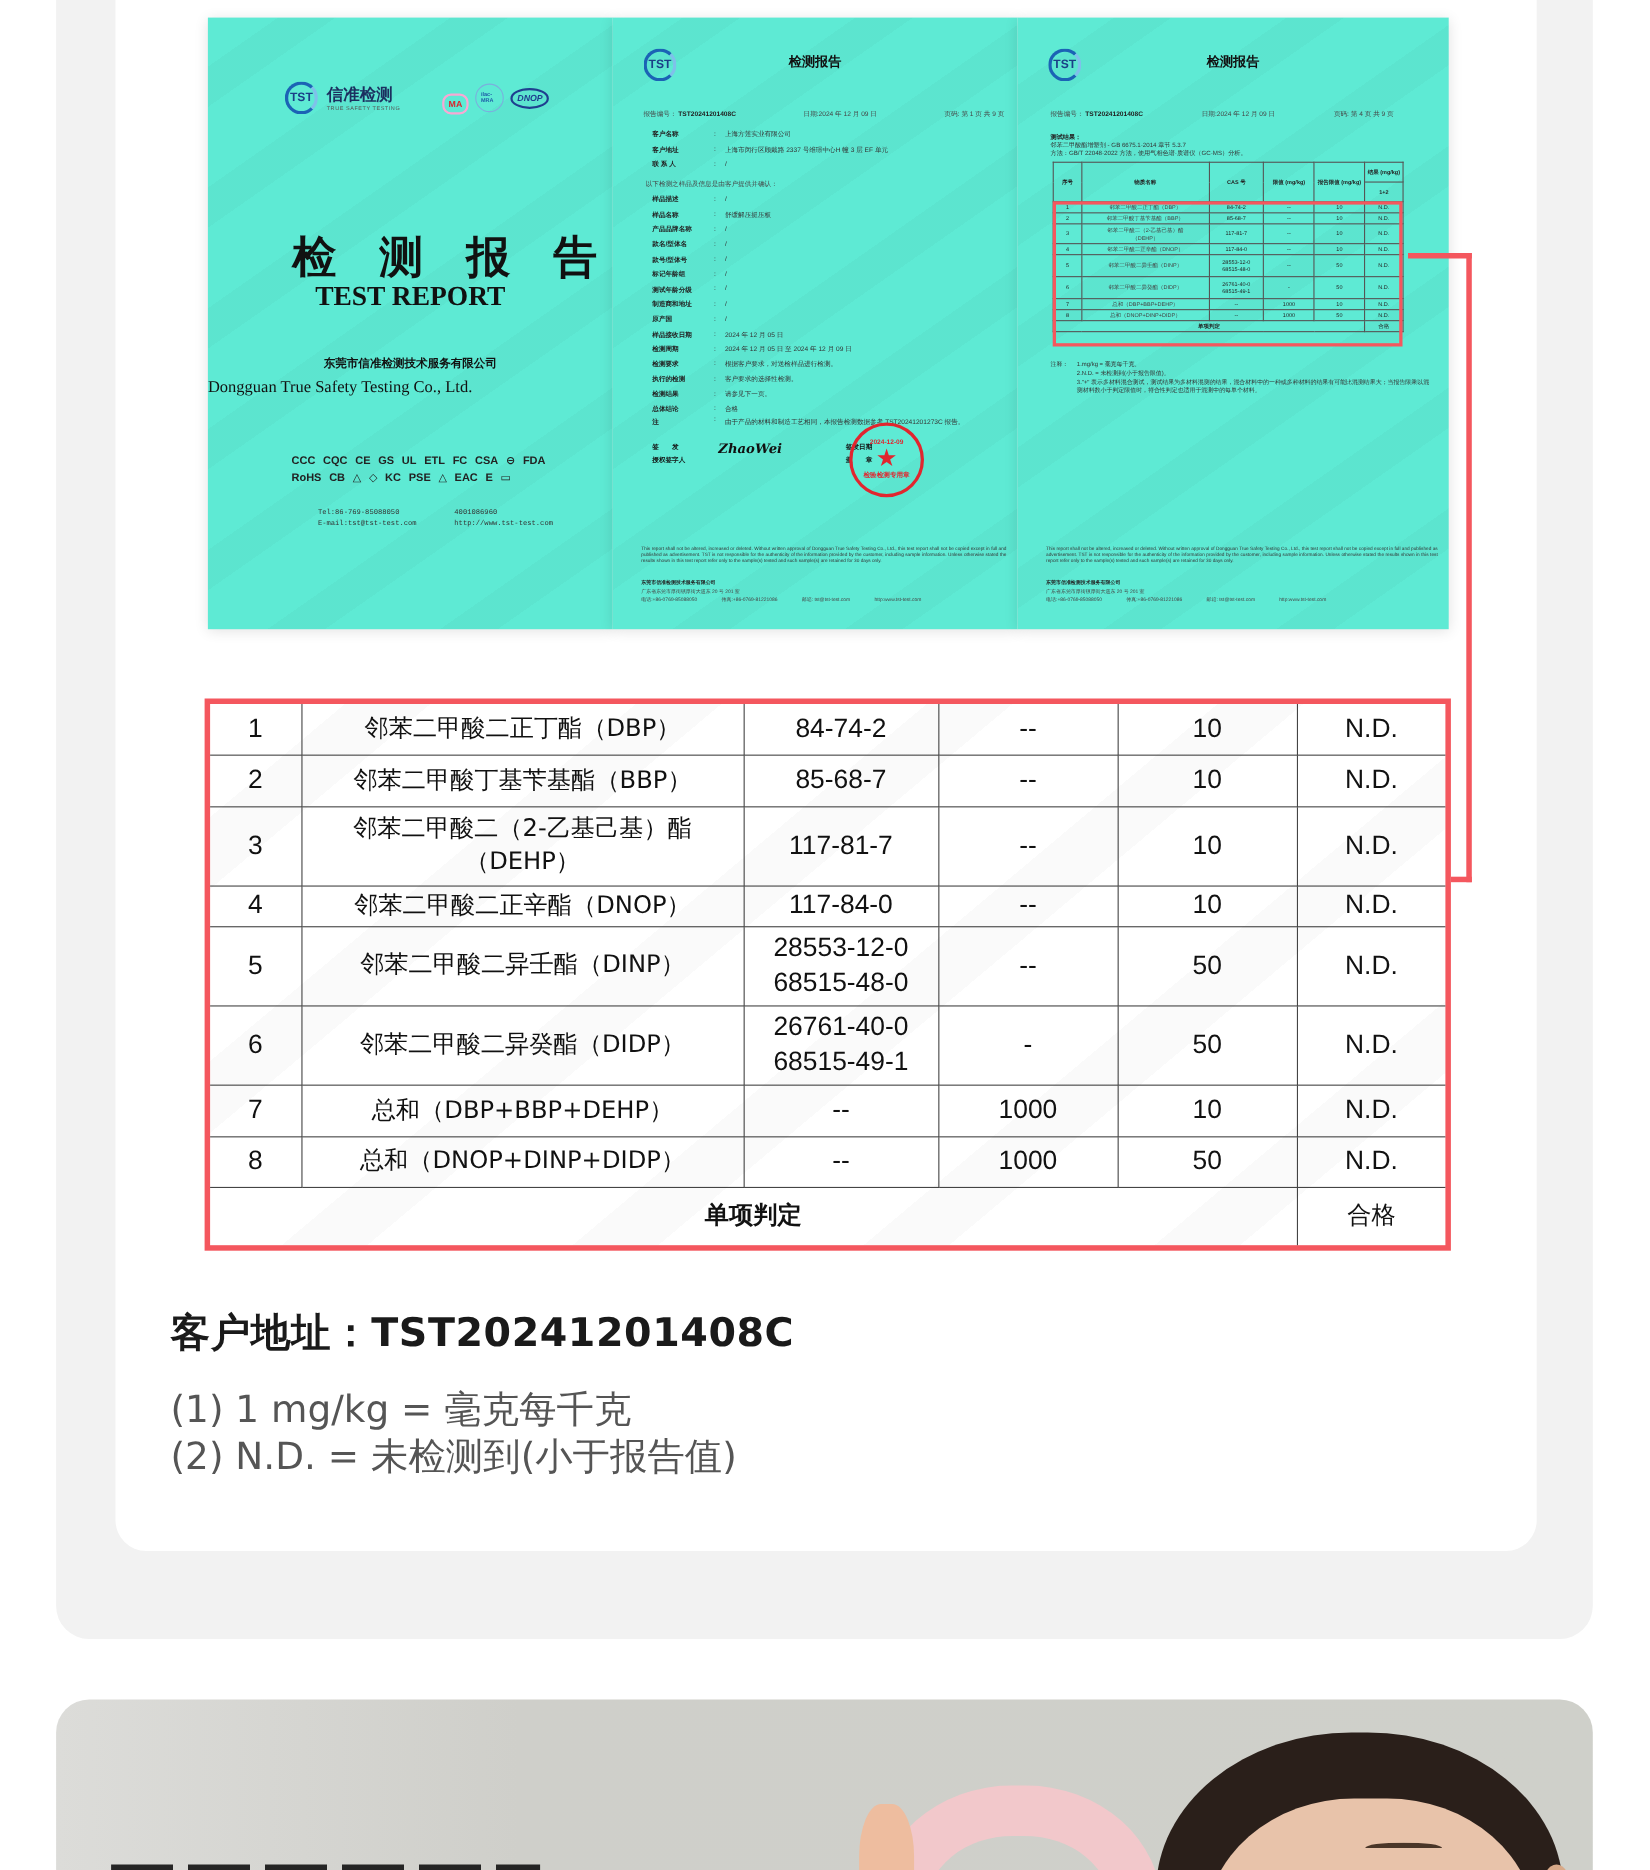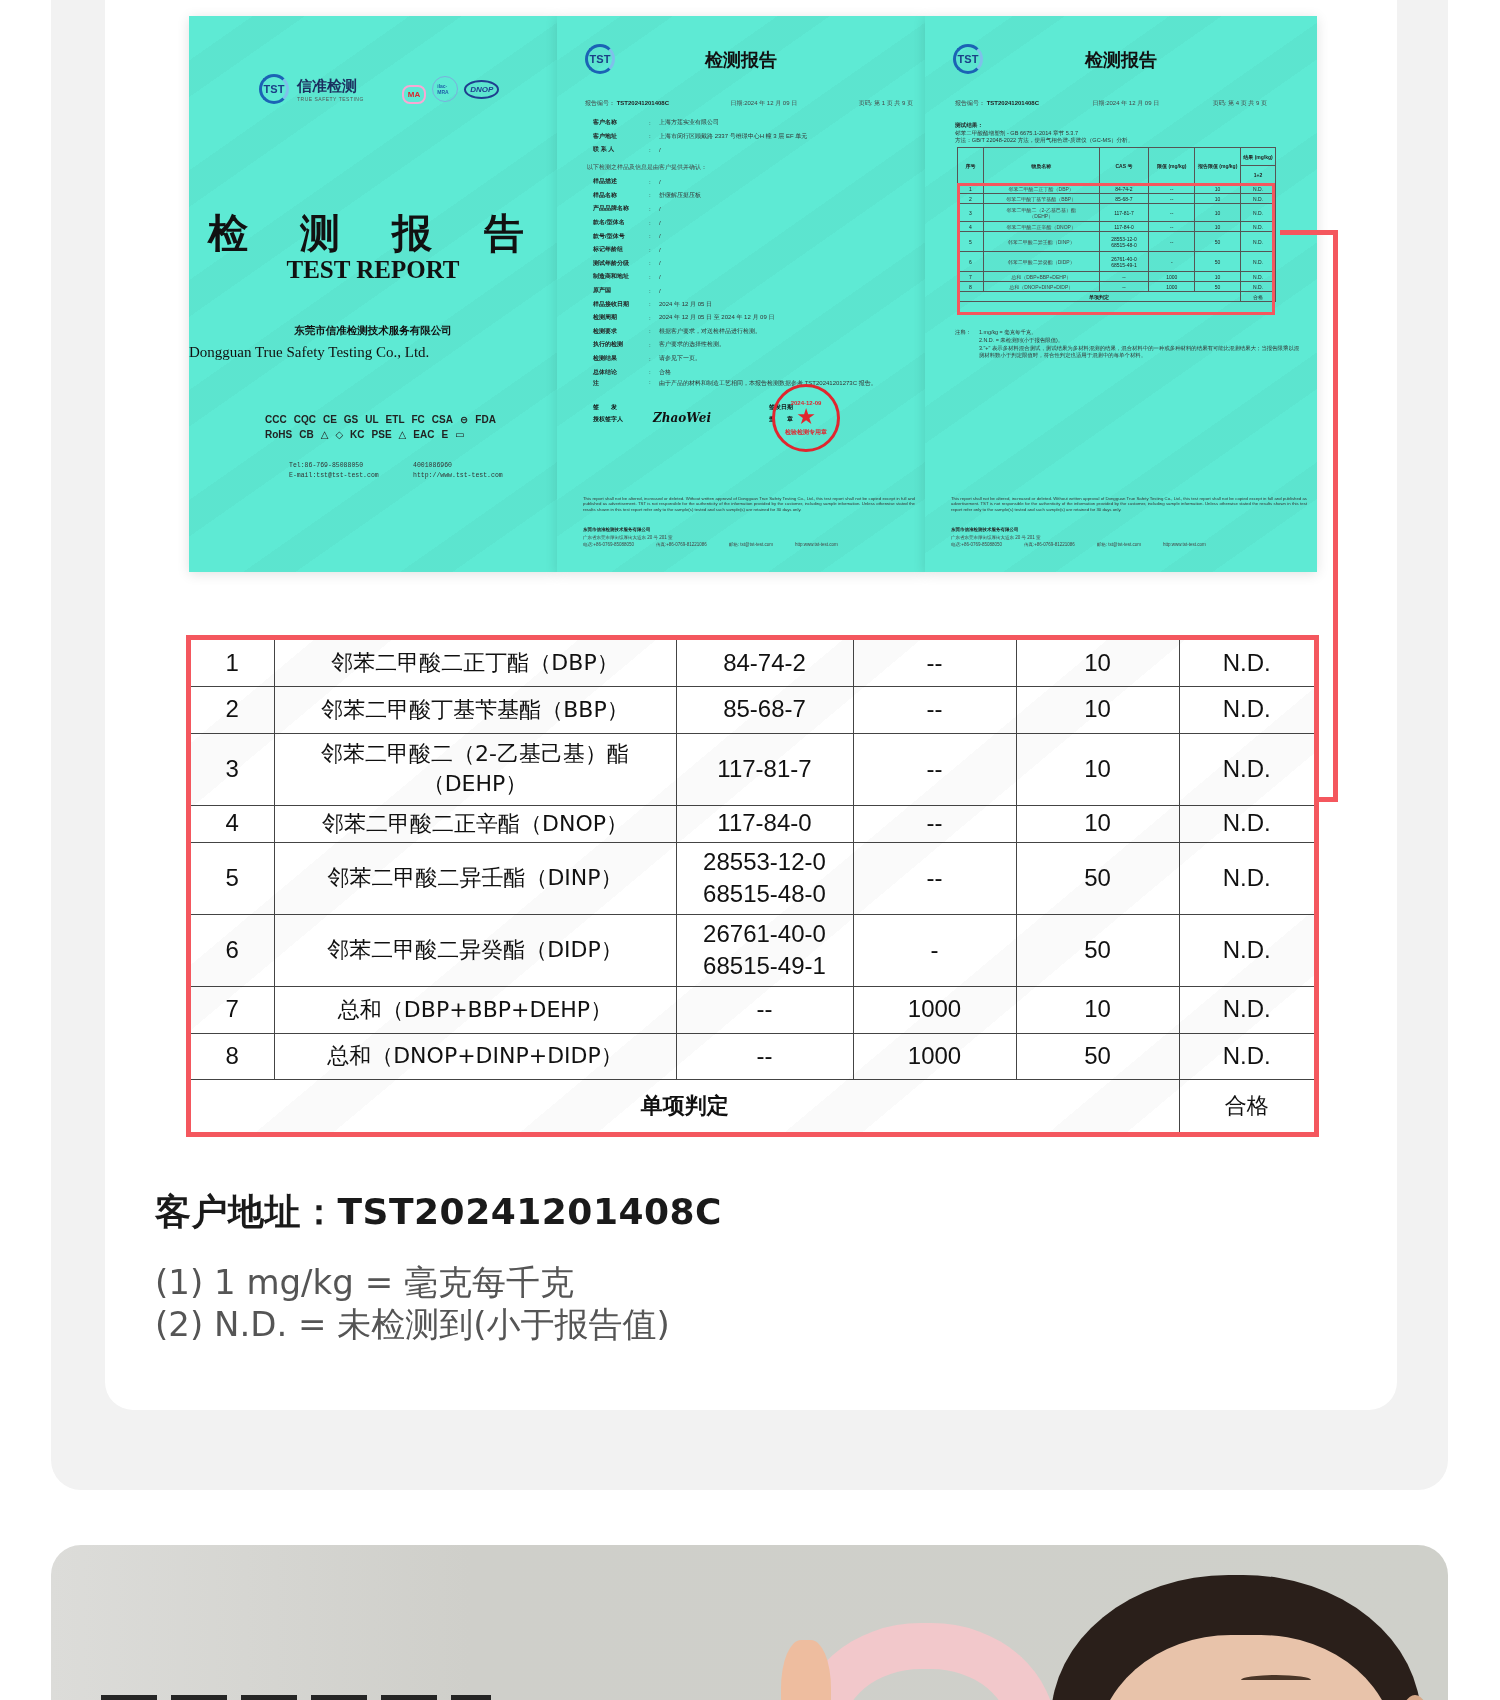--- a/index.html
+++ b/index.html
@@ -21,39 +21,39 @@
   
   .cover-top { position: absolute; top: 58px; left: 70px; right: 20px; display: flex; align-items: center; gap: 8px; }
   .cover-brand { display: flex; flex-direction: column; }
   .cover-brand .cn { font-family: "DejaVu Serif", serif; font-weight: bold; font-size: 15px; color: #1b2f5f; }
   .cover-brand .en { font-size: 5px; color: #555; letter-spacing: .5px; }
   .cert-logos { display: flex; gap: 6px; align-items: center; margin-left: 30px; }
   .cert { font-size: 8px; font-weight: bold; padding: 3px 4px; border-radius: 8px; }
   .cert.ma { color: #d8262e; border: 2px solid #f9a8d4; margin-top: 10px; }
   .cert.ilac { color: #1f5fa8; border: 1px solid #7ab0dd; border-radius: 50%; width: 26px; height: 26px; display: flex; align-items: center; justify-content: center; font-size: 5px; }
   .cert.cnas { color: #1f3f8f; border: 2px solid #1f3f8f; border-radius: 50%; font-style: italic; }
-  .cover-title-cn { position: absolute; top: 190px; width: 100%; text-align: center; font-family: Liberation Mono, monospace; font-weight: bold; font-size: 40px; letter-spacing: 14px; }
+  .cover-title-cn { position: absolute; top: 190px; width: 100%; text-align: right; font-family: Liberation Sans, sans-serif; font-weight: bold; font-size: 40px; letter-spacing: 14px; }
   .cover-title-en { position: absolute; top: 240px; width: 100%; text-align: center; font-family: "Liberation Serif", serif; font-weight: bold; font-size: 25px; }
   .cover-company-cn { position: absolute; top: 308px; width: 100%; text-align: center; font-family: "DejaVu Serif", serif; font-weight: bold; font-size: 10.5px; }
   .cover-company-en { position: absolute; top: 328px; width: 100%; font-family: "Liberation Serif", serif; font-weight: normal; font-size: 15px; }
   .cover-marks { position: absolute; top: 398px; left: 76px; right: 40px; display: flex; flex-wrap: wrap; gap: 4px 7px; font-size: 10px; font-weight: bold; color: #222; }
   .cover-marks span { display: inline-block; }
   .cover-contact { position: absolute; top: 446px; left: 100px; right: 20px; font-family: "Liberation Mono", monospace; font-size: 6.5px; color: #333; display: grid; grid-template-columns: 1fr 1fr; row-gap: 3px; }
 
   
   .rep-head { position: absolute; top: 28px; left: 28px; right: 10px; display: flex; align-items: center; }
-  .rep-title { position: absolute; top: 32px; width: 100%; text-align: center; font-family: "DejaVu Serif", serif; font-weight: bold; font-size: 18px; }
+  .rep-title { position: absolute; top: 32px; width: 100%; text-align: center; font-family: "DejaVu Serif", serif; font-weight: bold; font-size: 12px; }
   .rep-meta { position: absolute; top: 83px; left: 28px; right: 12px; display: flex; justify-content: space-between; font-size: 6px; color: #444; }
   .rep-meta b { color: #222; }
   .kv { position: absolute; left: 36px; right: 14px; font-size: 6px; color: #333; }
   .kv .row { display: flex; height: 13.6px; align-items: center; }
   .kv .k { width: 56px; font-weight: bold; color: #222; }
   .kv .sep { width: 10px; }
   .kv .note-line { height: 13.6px; display: flex; align-items: center; color: #444; }
-  .sign-row { position: absolute; top: 385px; left: 36px; right: 10px; font-size: 6px; font-weight: bold; display: flex; align-items: flex-end; }
+  .sign-row { position: absolute; top: 385px; left: 36px; right: 10px; font-size: 6px; font-weight: bold; display: flex; }
   .signature { font-family: "DejaVu Serif", serif; font-style: italic; font-size: 12px; margin-left: 20px; }
   .stamp { position: absolute; left: 215px; top: 368px; width: 68px; height: 68px; border: 3px solid #e1262f; border-radius: 50%; display: flex; align-items: center; justify-content: center; flex-direction: column; color: #e1262f; font-size: 6px; font-weight: bold; }
   .stamp .star { font-size: 22px; line-height: 1; }
   .disclaimer { position: absolute; top: 480px; left: 26px; right: 10px; font-size: 4.3px; color: #333; line-height: 1.25; text-align: justify; }
   .addr { position: absolute; top: 510px; left: 26px; right: 10px; font-size: 4.5px; color: #444; line-height: 1.7; }
   .addr .co { font-weight: bold; color: #222; }
   .addr .contacts { display: flex; gap: 22px; }
 
   
   .test-lines { position: absolute; top: 106px; left: 30px; right: 10px; font-size: 5.6px; color: #333; line-height: 1.35; }

